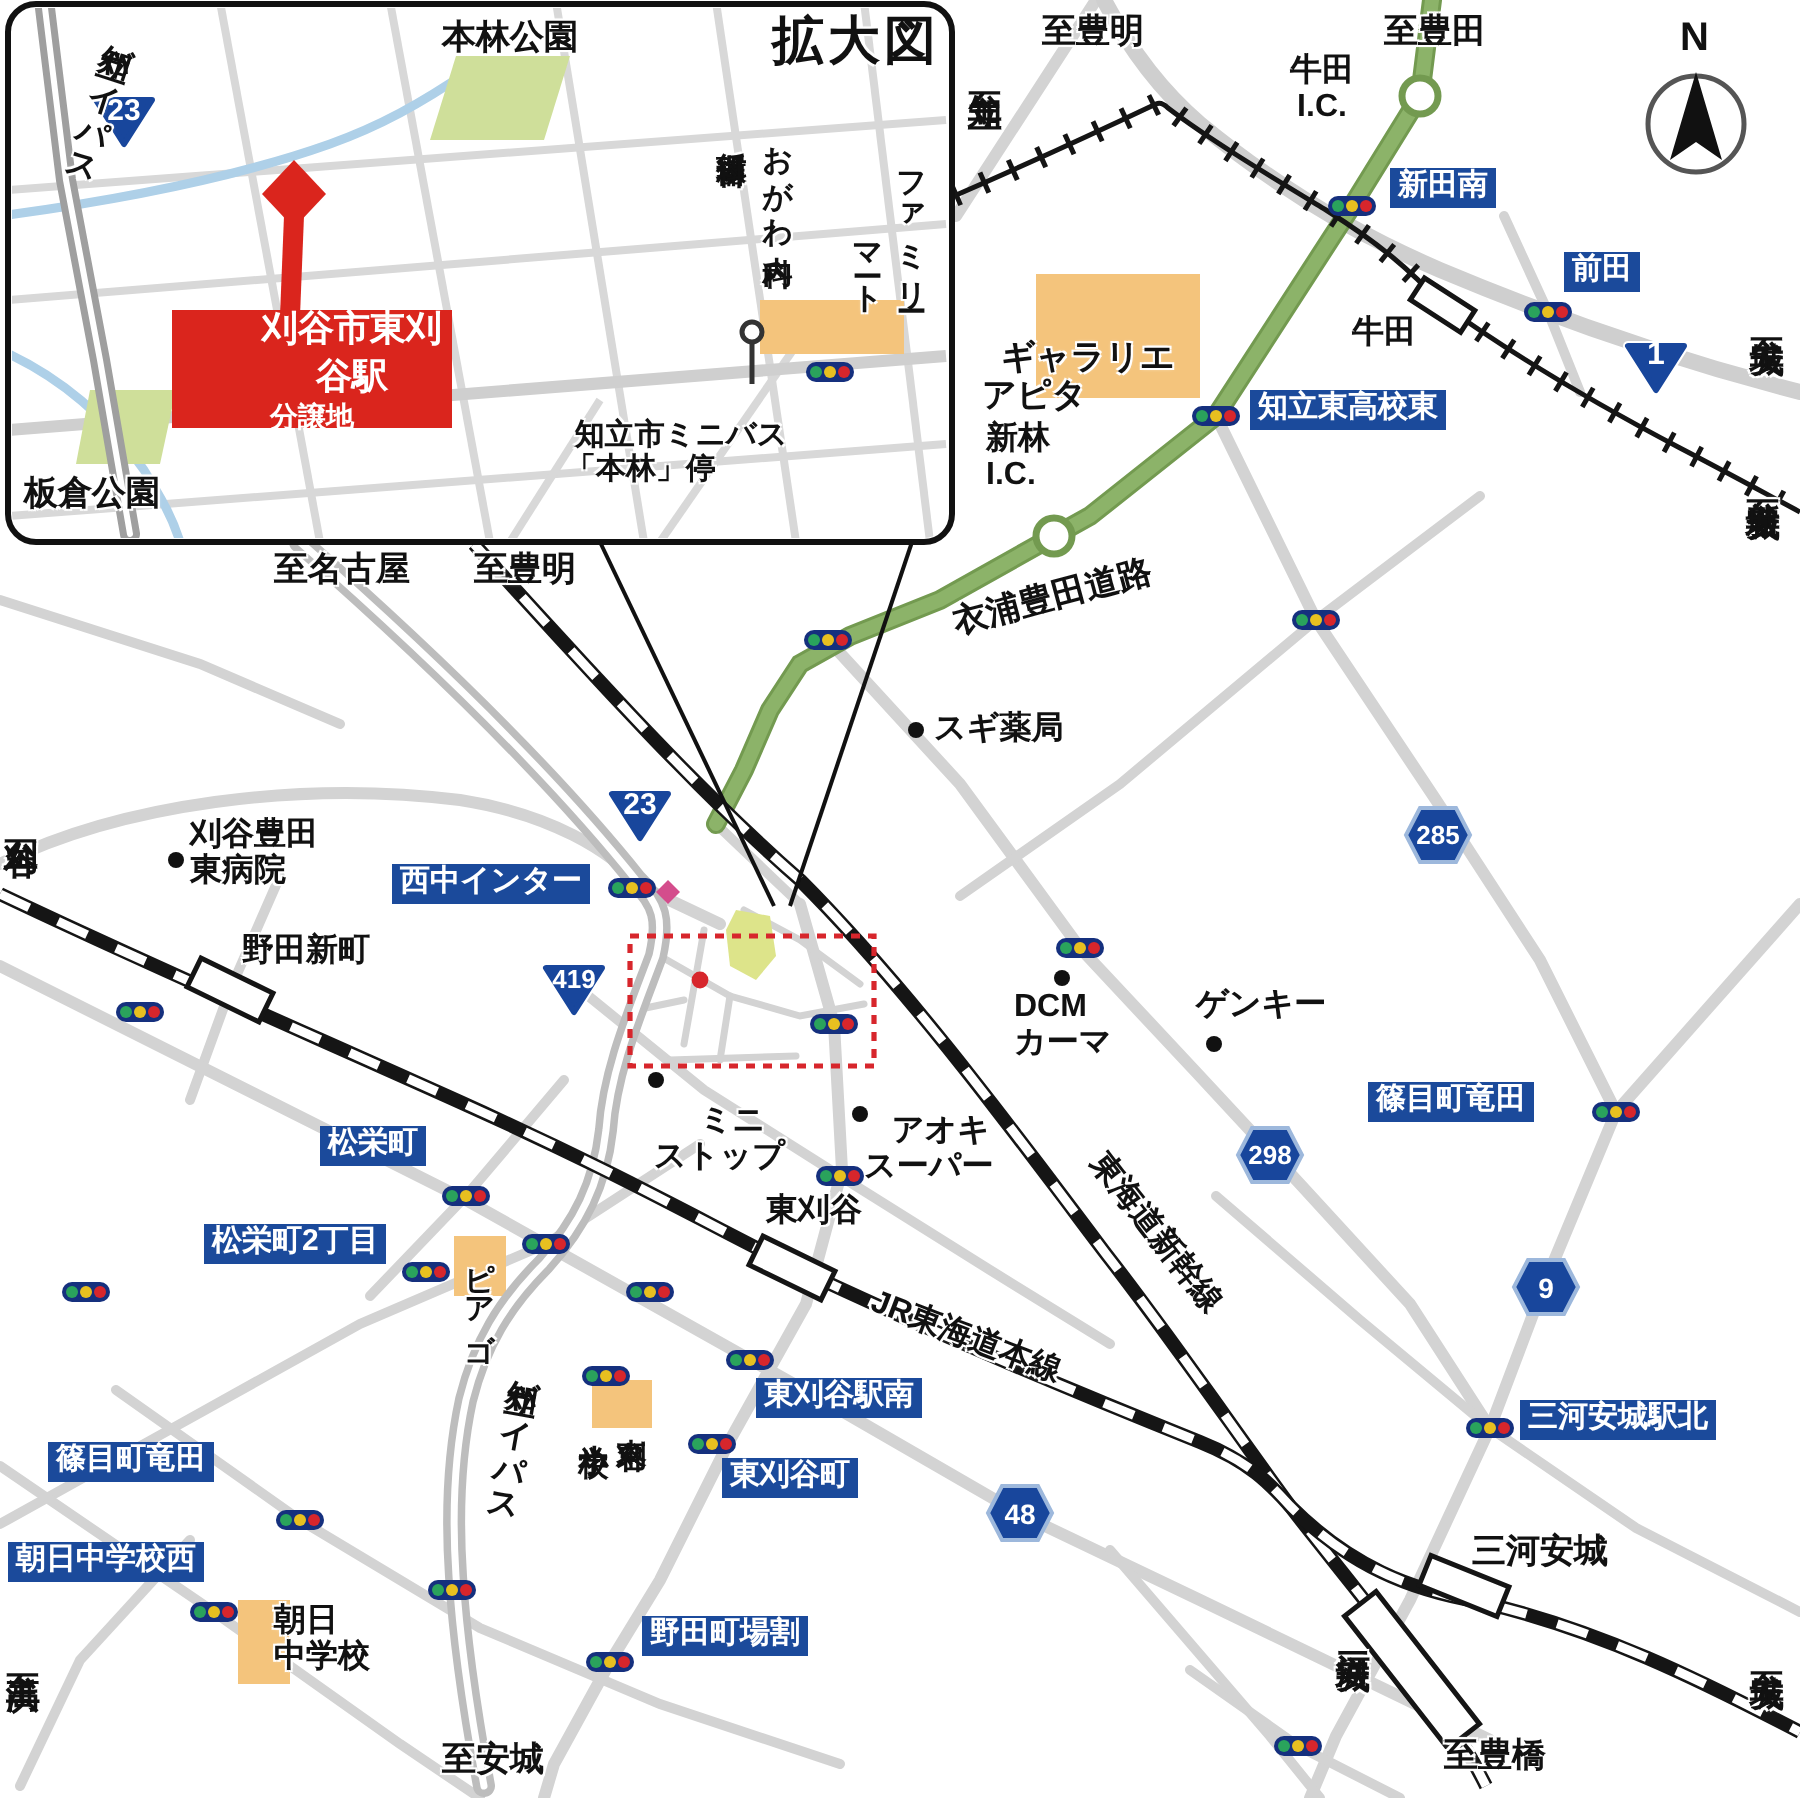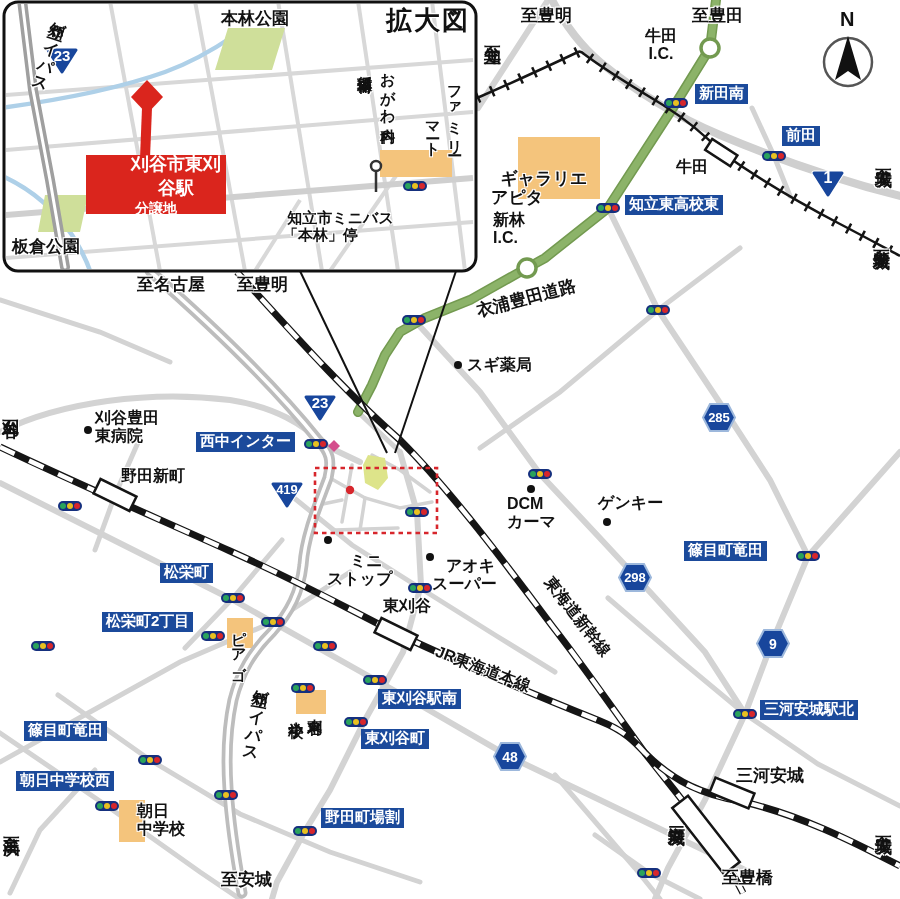--- a/index.html
+++ b/index.html
@@ -277,21 +277,21 @@
   <span>アオキ</span><br><span style="margin-left:-5px;">スーパー</span>
 </div>
 <div class="lbl" style="left:383px;top:597px;font-size:16px;">東刈谷</div>
 <div class="lbl" style="left:436px;top:642px;font-size:16px;transform:rotate(21deg);transform-origin:left center;">JR東海道本線</div>
 <div class="lbl" style="left:548px;top:570px;font-size:16px;transform:rotate(52deg);transform-origin:left center;">東海道新幹線</div>
 <div class="blu" style="left:160px;top:563px;">松栄町</div>
 <div class="blu" style="left:74px;top:612px;margin-left:28px;">松栄町2丁目</div>
 <div class="lbl vert" style="left:230px;top:620px;font-size:15px;">ピアゴ</div>
 <div class="lbl vert" style="left:255px;top:676px;font-size:16px;transform:rotate(10deg);transform-origin:top left;">知立バイパス</div>
 <div class="blu" style="left:24px;top:721px;">篠目町竜田</div>
-<div class="blu" style="left:16px;top:771px;text-align:right;">朝日中学校西</div>
+<div class="blu" style="left:4px;top:771px;text-align:right;">朝日中学校西</div>
 <div class="lbl" style="left:137px;top:802px;font-size:16px;">朝日
 中学校</div>
 <div class="lbl vert" style="left:2px;top:823px;font-size:17px;">至高浜</div>
 <div class="lbl" style="left:221px;top:870px;font-size:17px;">至安城</div>
 <div class="blu" style="left:378px;top:689px;">東刈谷駅南</div>
 <div class="blu" style="left:361px;top:729px;">東刈谷町</div>
 <div class="blu" style="left:321px;top:808px;">野田町場割</div>
 <div class="lbl vert" style="left:306px;top:707px;font-size:15px;">東刈谷</div>
 <div class="lbl vert" style="left:287px;top:710px;font-size:15px;">小学校</div>
 <div class="blu" style="left:760px;top:700px;">三河安城駅北</div>

